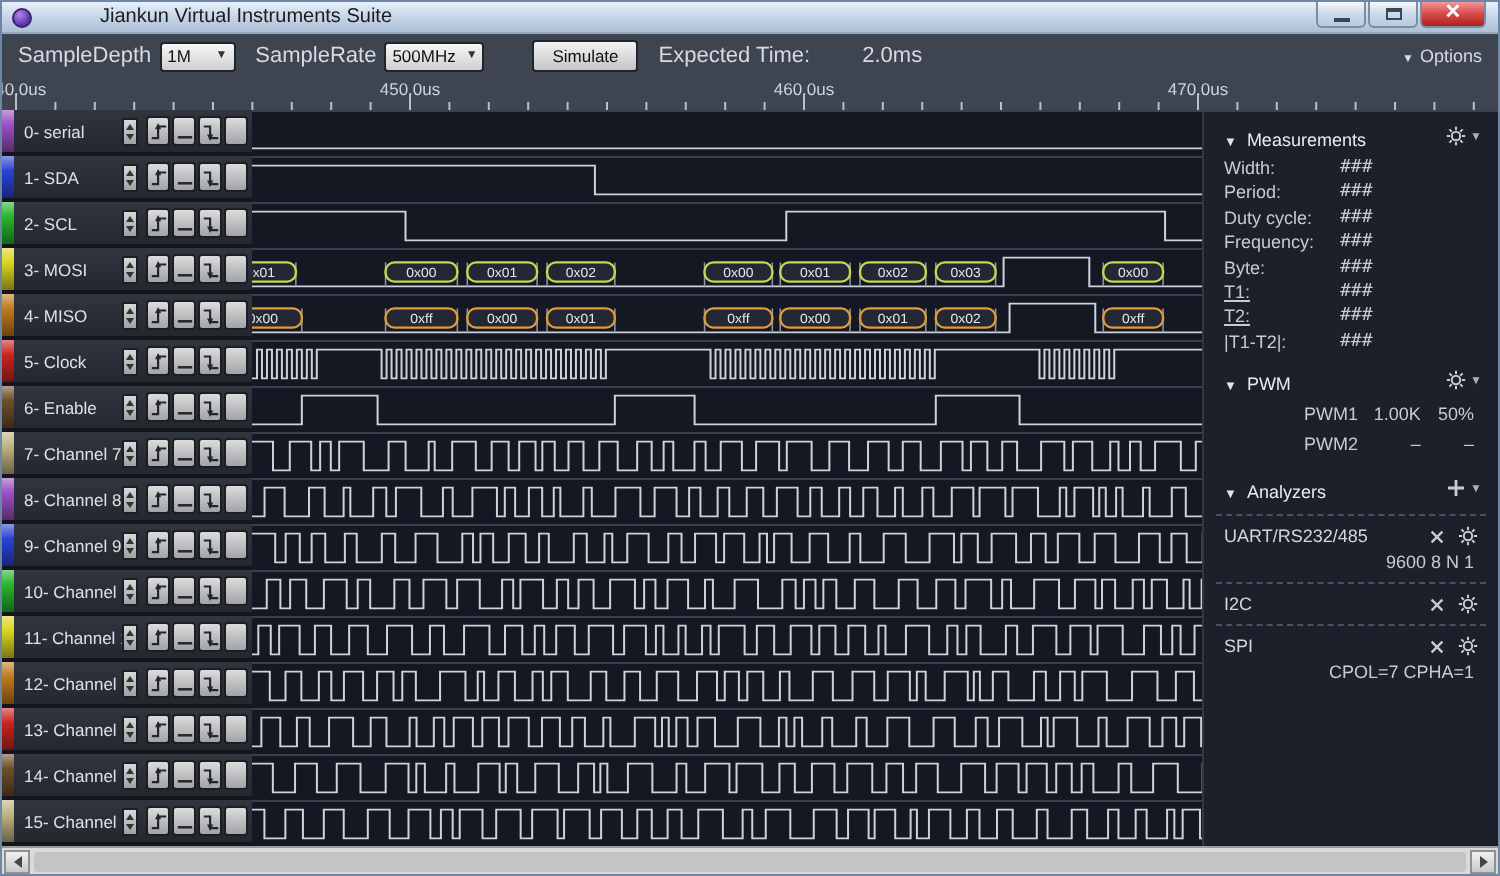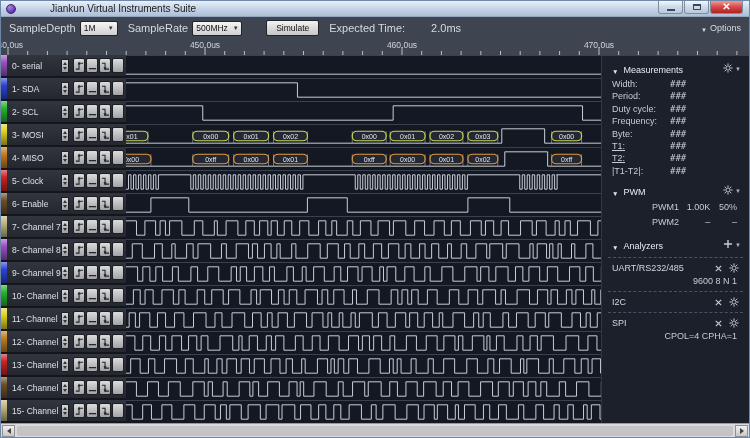--- a/index.html
+++ b/index.html
@@ -1033,21 +1033,21 @@
           </span>
           <span class="an-ic">
             <svg width="10" height="10" viewBox="0 0 10 10">
               <g stroke="#c6ccd5" stroke-width="1" fill="none">
                 <circle cx="5" cy="5" r="2.1"></circle>
                 <path d="M5 0.4V2 M5 8V9.6 M0.4 5H2 M8 5H9.6 M1.7 1.7L2.9 2.9 M7.1 7.1L8.3 8.3 M8.3 1.7L7.1 2.9 M2.9 7.1L1.7 8.3"></path>
               </g>
             </svg>
           </span>
         </div>
-        <div class="an-detail">CPOL=4 CPHA=1</div>
+        <div class="an-detail">CPOL=7 CPHA=1</div>
       </div>
   </div>
 
   <div class="hscroll">
     <div class="sthumb"></div>
     <div class="sarrow left">
         <span class="tri-l"></span>
       </div>
     <div class="sarrow right">
         <span class="tri-r"></span>

